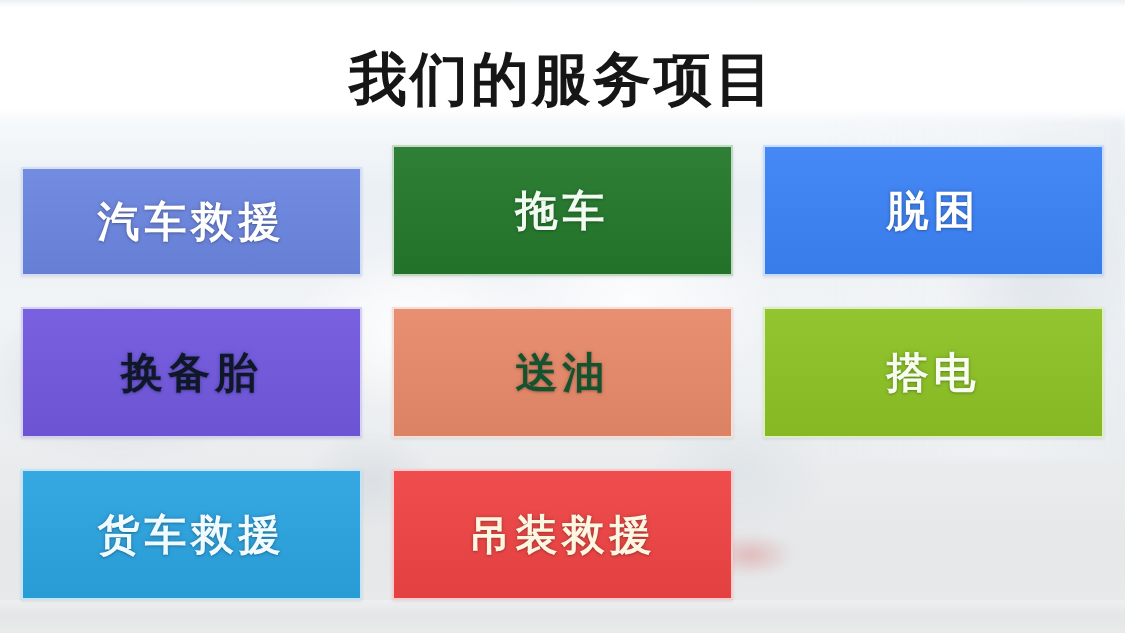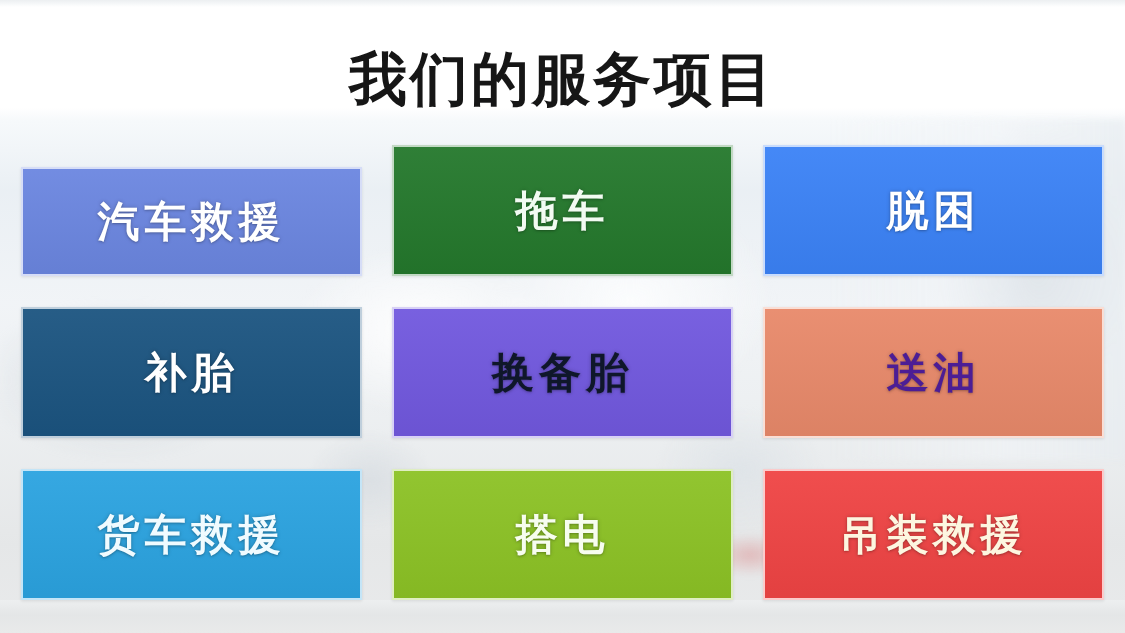--- a/index.html
+++ b/index.html
@@ -184,38 +184,35 @@
     </div>
 
     <div class="tile" style="background-color: rgb(36, 120, 44);">
       <span class="tile-label" style="color: rgb(242, 251, 242);">拖车</span>
     </div>
 
     <div class="tile" style="background-color: #3b82f6;">
       <span class="tile-label" style="color: rgb(255, 255, 255);">脱困</span>
     </div>
 
-    <div class="tile" style="background-color: rgb(27, 84, 128);">
-      <span class="tile-label" style="color: rgb(255, 255, 255);">补胎</span>
-    </div>
 
     <div class="tile" style="background-color: rgb(113, 88, 222);">
       <span class="tile-label" style="color: #0f172a;">换备胎</span>
     </div>
 
     <div class="tile" style="background-color: rgb(232, 137, 106);">
-      <span class="tile-label" style="color: #4c1d95;">送油</span>
+      <span class="tile-label" style="color: #14532d;">送油</span>
+    </div>
+
+    <div class="tile" style="background-color: rgb(140, 194, 37);">
+      <span class="tile-label" style="color: rgb(247, 253, 239);">搭电</span>
     </div>
 
     <div class="tile" style="background-color: rgb(43, 163, 224);">
       <span class="tile-label" style="color: rgb(240, 251, 255);">货车救援</span>
     </div>
 
-    <div class="tile" style="background-color: rgb(140, 194, 37);">
-      <span class="tile-label" style="color: rgb(247, 253, 239);">搭电</span>
-    </div>
-
     <div class="tile" style="background-color: #ef4444;">
       <span class="tile-label" style="color: rgb(253, 246, 224);">吊装救援</span>
     </div>
 
   </div>
 </div>
 
 </body></html>

